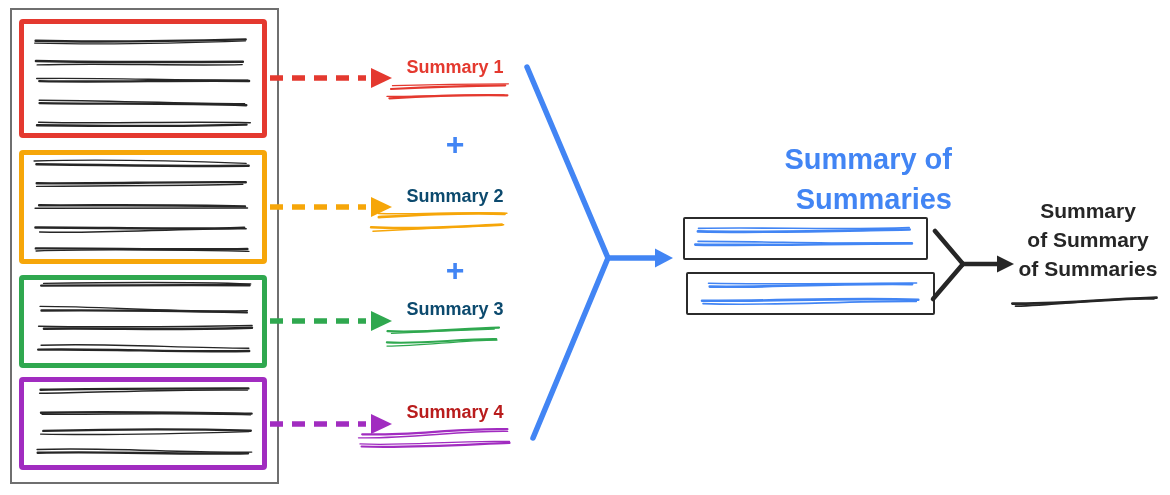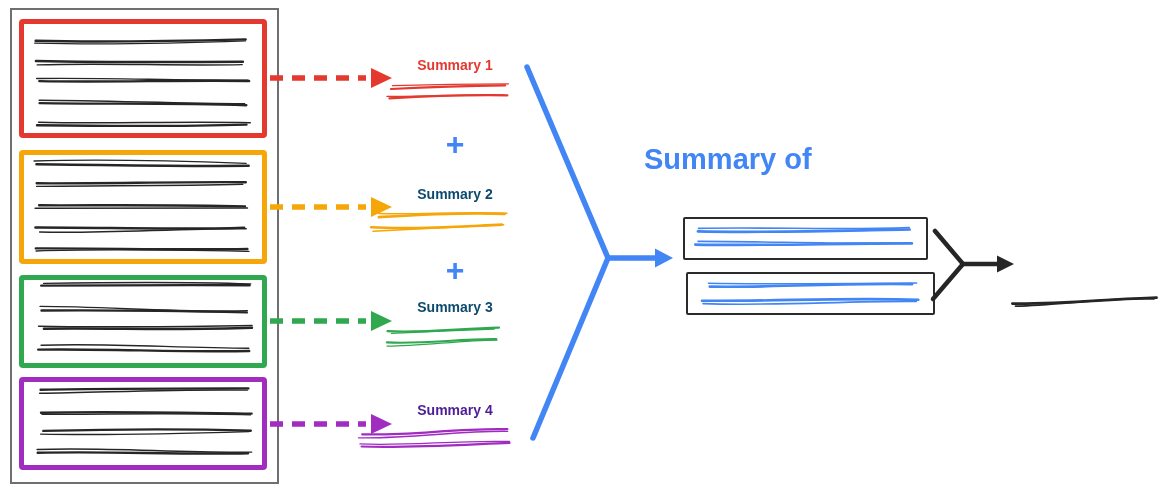--- a/index.html
+++ b/index.html
@@ -11,26 +11,26 @@
        background:#ffffff;box-sizing:border-box;z-index:2;}
   .sec-red{top:19px;height:119px;border-color:#E4392F;}
   .sec-orange{top:150px;height:114px;border-color:#F6A609;}
   .sec-green{top:275px;height:93px;border-color:#2FA84F;}
   .sec-purple{top:377px;height:93px;border-color:#A12CC0;}
   .sbox{position:absolute;border:2.5px solid #2b2b2b;border-radius:2px;background:#ffffff;
         box-sizing:border-box;z-index:2;}
   .sbox1{left:683px;top:217px;width:245px;height:43px;}
   .sbox2{left:686px;top:272px;width:249px;height:43px;}
   #decor{position:absolute;left:0;top:0;width:1170px;height:495px;z-index:3;}
-  .lbl{position:absolute;left:374px;width:162px;text-align:center;font-size:14px;
+  .lbl{position:absolute;left:374px;width:162px;text-align:center;font-size:18px;
        font-weight:600;z-index:4;}
-  .c-red{color:#E4392F}.c-orange{color:#0c4a6e}.c-green{color:#0c4a6e}.c-purple{color:#4c1d95}
+  .c-red{color:#E4392F}.c-orange{color:#0c4a6e}.c-green{color:#0c4a6e}.c-purple{color:#b91c1c}
   .plus{position:absolute;left:425px;width:60px;text-align:center;font-size:32px;
         font-weight:700;color:#4285F4;z-index:4;line-height:34px;}
-  .sos-title{position:absolute;left:644px;top:139px;width:276px;text-align:left;
+  .sos-title{position:absolute;left:676px;top:139px;width:276px;text-align:right;
              font-size:29px;font-weight:700;line-height:40px;color:#4285F4;z-index:4;}
   .final{position:absolute;left:1007px;top:196px;width:162px;text-align:center;
          font-size:21px;font-weight:600;line-height:29px;color:#262626;z-index:4;}
 </style>
 </head>
 <body>
 
 <div class="stage">
 
   <div class="outer-doc"></div>
@@ -126,16 +126,22 @@
   <div class="lbl c-red" style="top:57px">Summary 1</div>
   <div class="lbl c-orange" style="top:186px">Summary 2</div>
   <div class="lbl c-green" style="top:299px">Summary 3</div>
   <div class="lbl c-purple" style="top:402px">Summary 4</div>
 
   <div class="plus" style="top:127px">+</div>
   <div class="plus" style="top:253px">+</div>
 
   <div class="sos-title">
     <div>Summary of</div>
+    <div>Summaries</div>
   </div>
 
+  <div class="final">
+    <div>Summary</div>
+    <div>of Summary</div>
+    <div>of Summaries</div>
+  </div>
 
 </div>
 
 </body></html>

